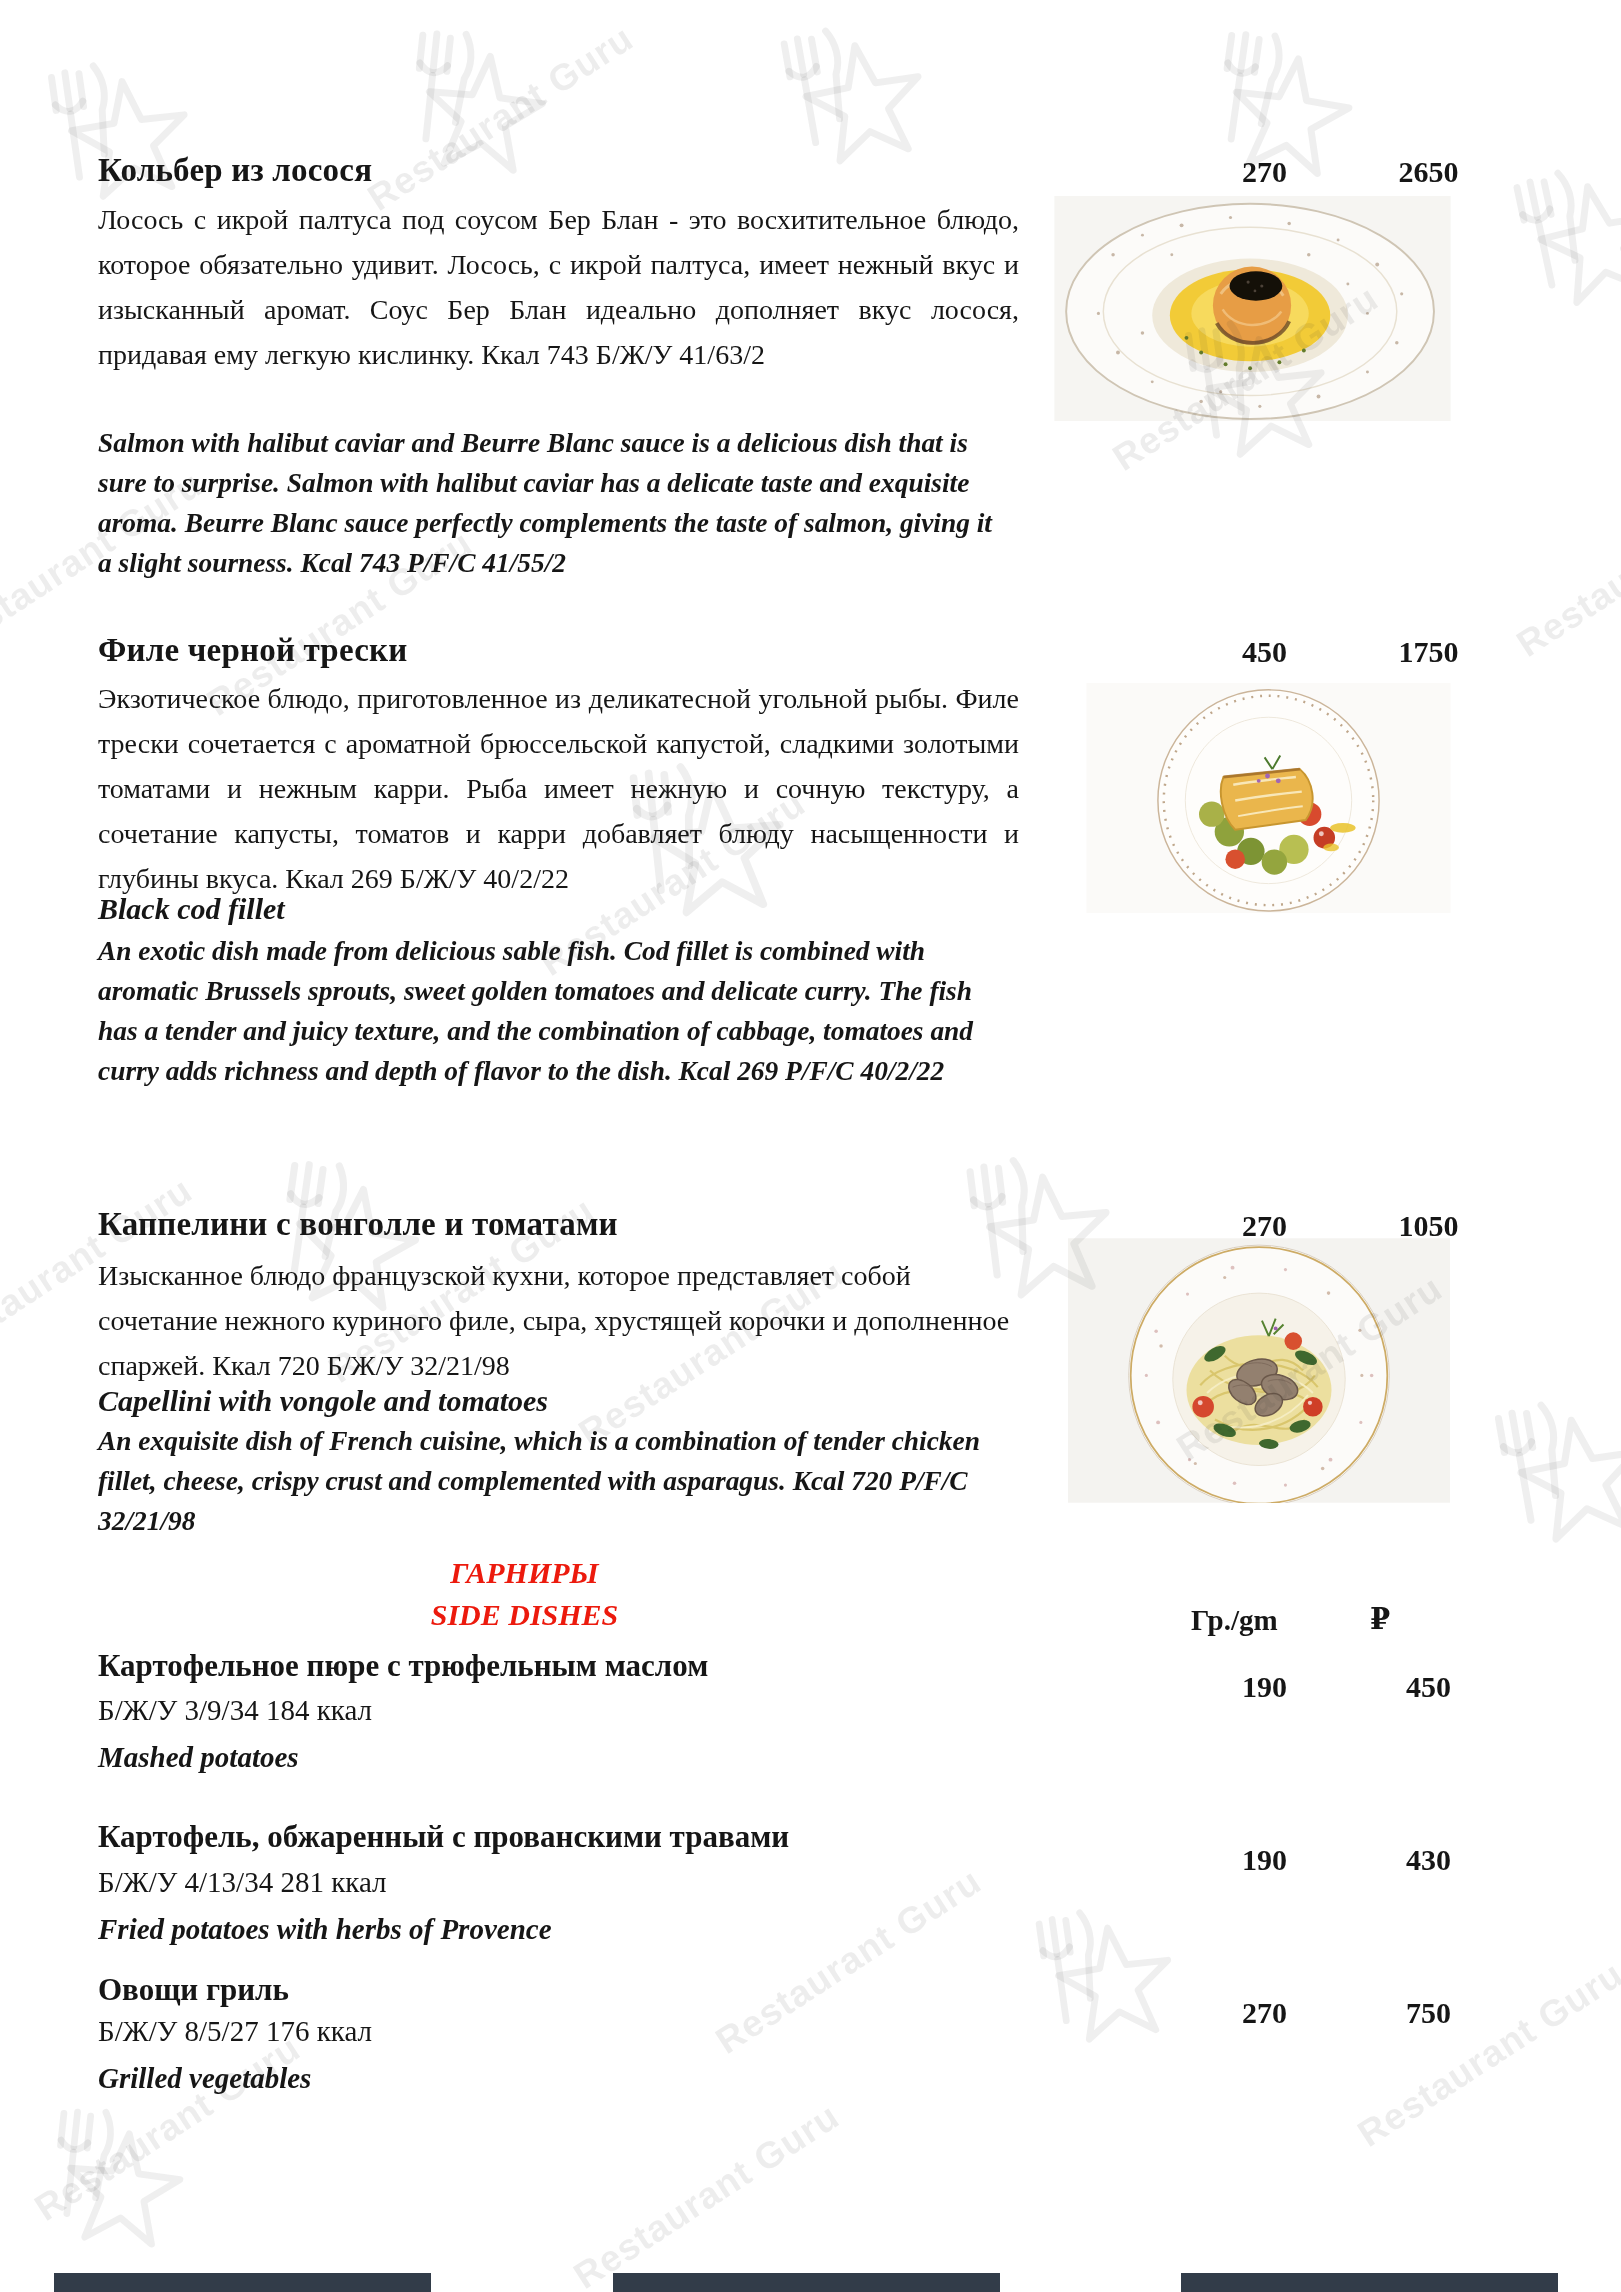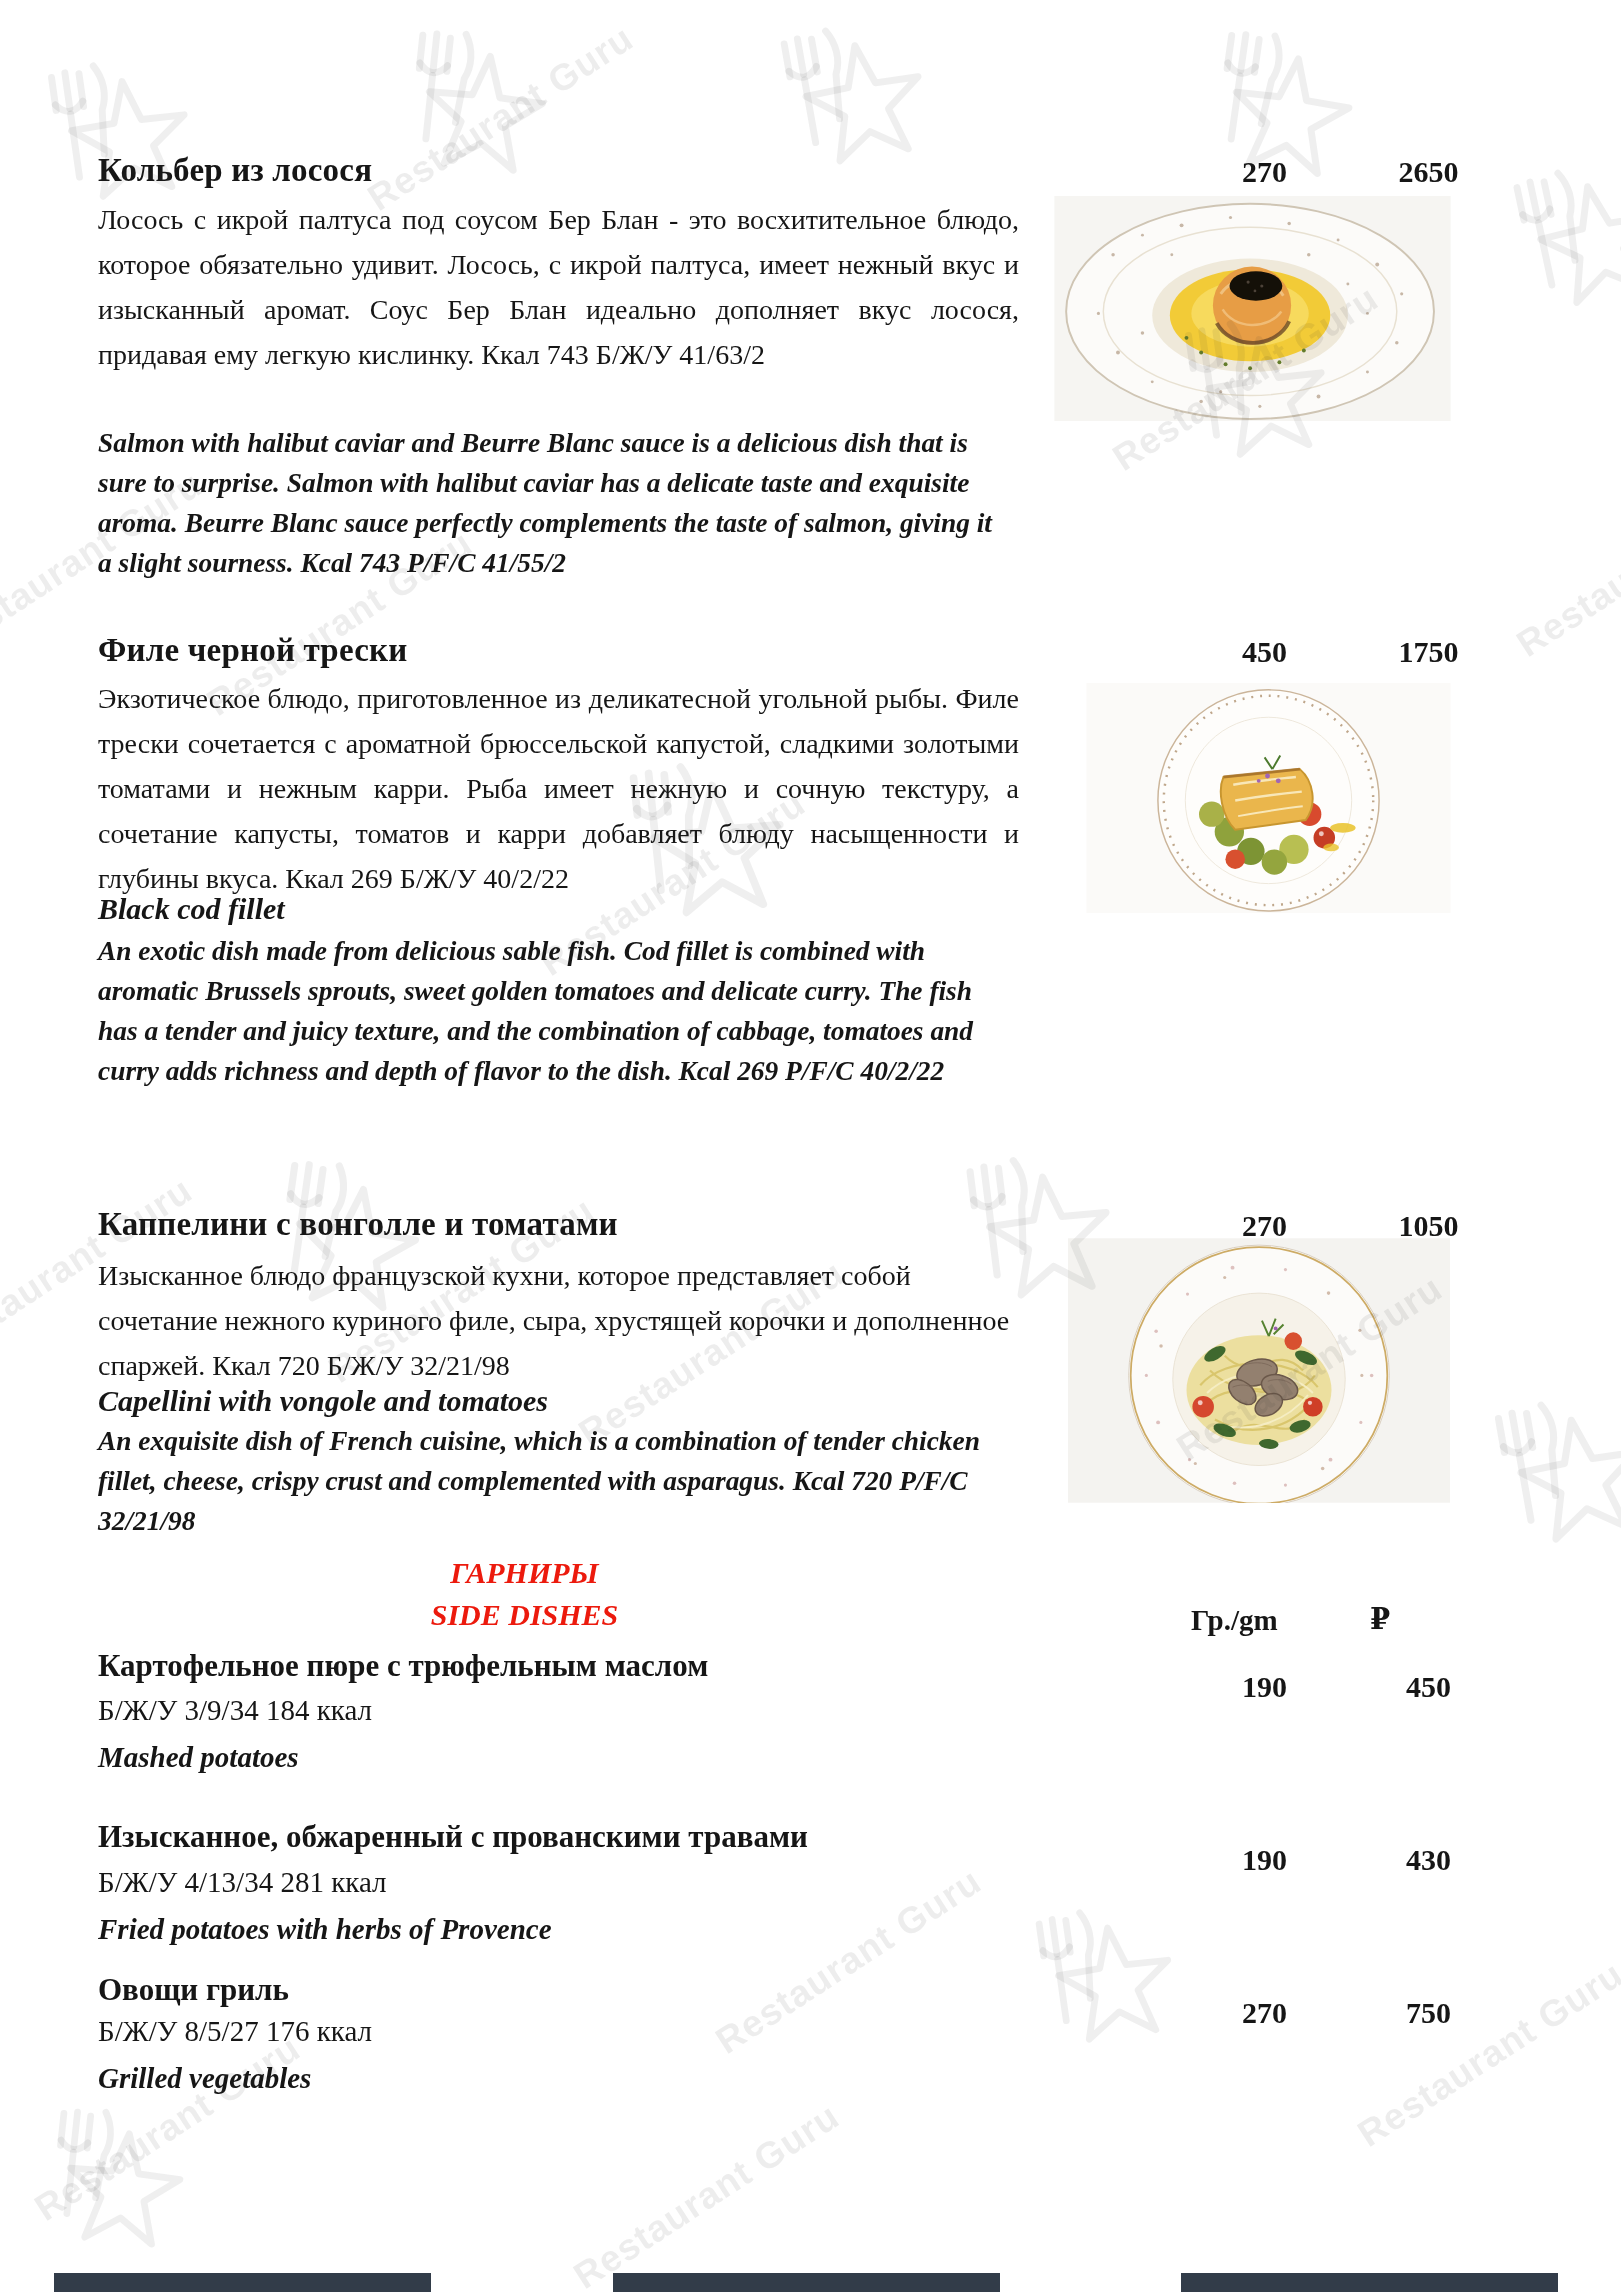--- a/index.html
+++ b/index.html
@@ -234,21 +234,21 @@
 
     <div class="abs col-head" style="left:1191px; top:1604px; width:167px">Гр./gm</div>
     <div class="abs col-head rub" style="left:1370px; top:1602px; width:127px">₽</div>
 
     <div class="abs side-title" style="left:98px; top:1648px; width:980px">Картофельное пюре с трюфельным маслом</div>
     <div class="abs side-nutr" style="left:98px; top:1694px; width:980px">Б/Ж/У 3/9/34 184 ккал</div>
     <div class="abs side-en" style="left:98px; top:1741px; width:980px">Mashed potatoes</div>
     <div class="abs num" style="left:1191px; top:1670px; width:147px">190</div>
     <div class="abs num" style="left:1360px; top:1670px; width:137px">450</div>
 
-    <div class="abs side-title" style="left:98px; top:1819px; width:980px">Изысканное, обжаренный с прованскими травами</div>
+    <div class="abs side-title" style="left:98px; top:1819px; width:980px">Картофель, обжаренный с прованскими травами</div>
     <div class="abs side-nutr" style="left:98px; top:1866px; width:980px">Б/Ж/У 4/13/34 281 ккал</div>
     <div class="abs side-en" style="left:98px; top:1913px; width:980px">Fried potatoes with herbs of Provence</div>
     <div class="abs num" style="left:1191px; top:1843px; width:147px">190</div>
     <div class="abs num" style="left:1360px; top:1843px; width:137px">430</div>
 
     <div class="abs side-title" style="left:98px; top:1972px; width:980px">Овощи гриль</div>
     <div class="abs side-nutr" style="left:98px; top:2015px; width:980px">Б/Ж/У 8/5/27 176 ккал</div>
     <div class="abs side-en" style="left:98px; top:2062px; width:980px">Grilled vegetables</div>
     <div class="abs num" style="left:1191px; top:1996px; width:147px">270</div>
     <div class="abs num" style="left:1360px; top:1996px; width:137px">750</div>

